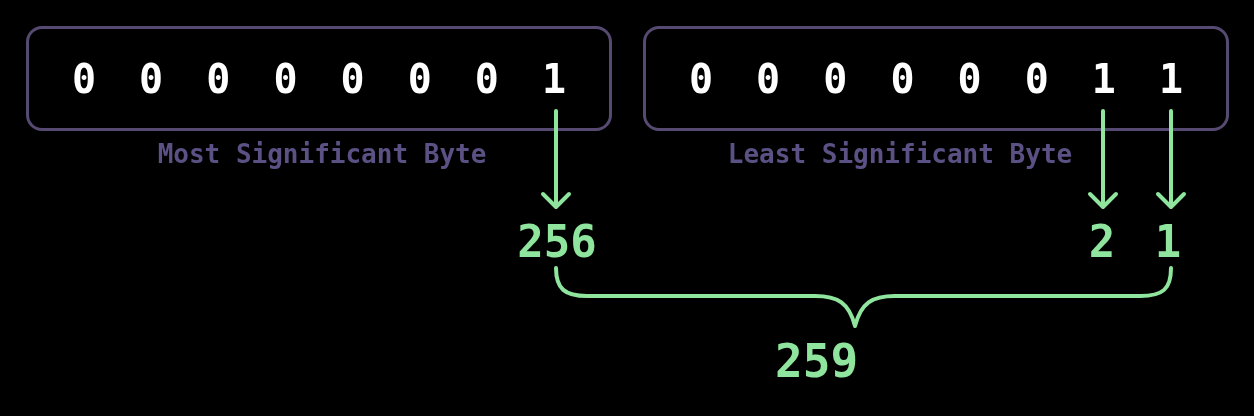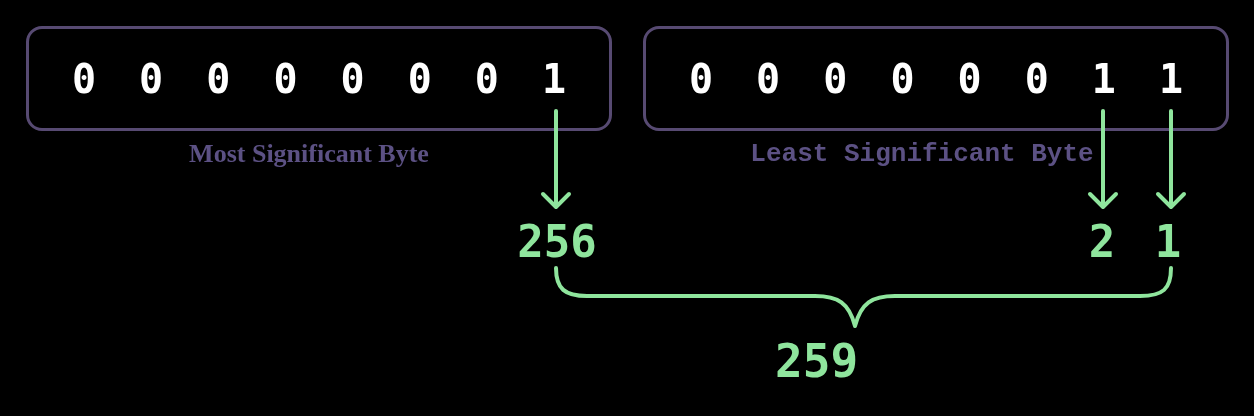--- a/index.html
+++ b/index.html
@@ -41,22 +41,22 @@
   .byte-label {
     position: absolute;
     top: 139px;
     width: 586px;
     text-align: center;
     color: #5c5184;
     font-size: 26px;
     font-weight: bold;
     line-height: 30px;
   }
-  .byte-label.msb { left: 16px; font-family: Liberation Serif, serif; }
-  .byte-label.lsb { left: 629px; font-family: Liberation Mono, monospace; }
+  .byte-label.msb { left: 29px; }
+  .byte-label.lsb { left: 607px; }
   svg.overlay {
     position: absolute;
     left: 0;
     top: 0;
     width: 1254px;
     height: 416px;
   }
   .place-value {
     position: absolute;
     top: 220px;

